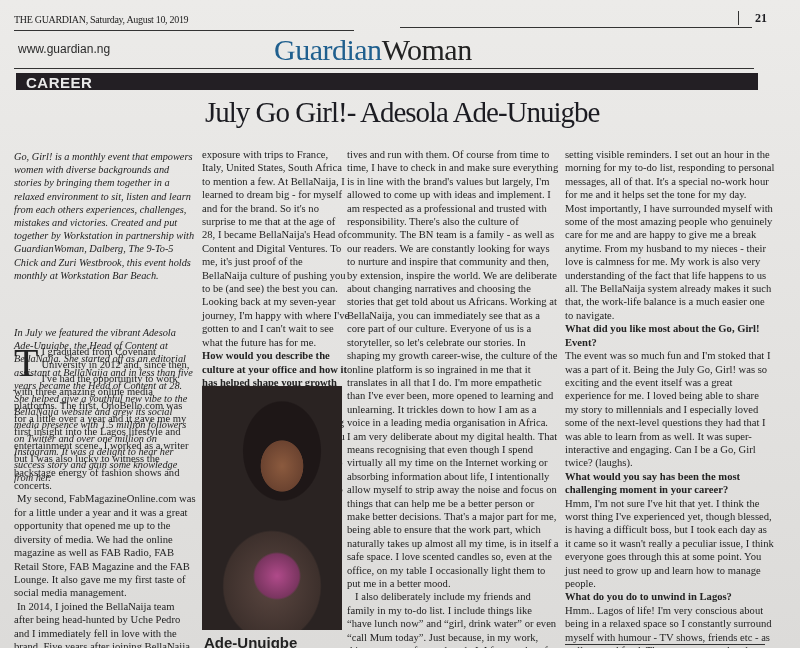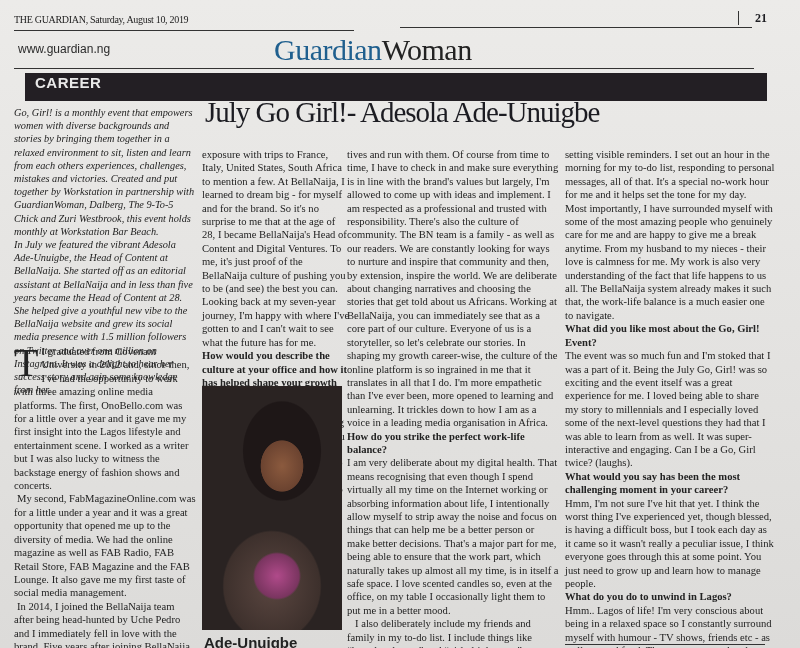--- a/index.html
+++ b/index.html
@@ -14,28 +14,28 @@
     background:linear-gradient(180deg,#ecebe9 0%,#e4e3e1 50%,#dcdbd9 100%); }
   .masthead { position:absolute; left:14px; top:14px; font-size:10px; letter-spacing:-0.3px; color:#222; }
   .pageno { position:absolute; left:738px; top:11px; font-size:12px; font-weight:bold; padding-left:16px; border-left:1px solid #333; line-height:14px; }
   .rule1 { position:absolute; left:14px; top:30px; width:340px; height:1px; background:#333; }
   .rule1b { position:absolute; left:400px; top:27px; width:352px; height:1px; background:#333; }
   .site { position:absolute; left:18px; top:42px; font-family:"Liberation Sans", sans-serif; font-size:12px; color:#2a2a2a; }
   .brand { position:absolute; left:274px; top:33px; font-size:30px; letter-spacing:-0.5px; }
   .brand .g { color:#1f5f8e; }
   .brand .w { color:#222; }
   .rule2 { position:absolute; left:14px; top:68px; width:740px; height:1px; background:#333; }
-  .band { position:absolute; left:25px; top:73px; width:742px; height:28px; background:#231f24; }
+  .band { position:absolute; left:16px; top:73px; width:742px; height:17px; background:#231f24; }
   .band span { position:absolute; left:10px; top:1px; color:#e9e9e9; font-family:"Liberation Sans", sans-serif; font-weight:bold; font-size:15px; letter-spacing:0.5px; }
   .headline { position:absolute; left:205px; top:96px; font-size:29px; letter-spacing:-1px; color:#1c1c22; white-space:nowrap;text-align:right; }
   .col { position:absolute; font-size:10.6px; line-height:13.4px; color:#222; }
   .col p { margin:0; text-indent:3px; }
   .col .q { font-weight:bold; text-indent:0; }
   .intro { left:14px; top:106px; width:182px; font-style:italic; font-size:10.3px; line-height:13.2px; }
-  .intro p { text-indent:0; }
+  .intro p { text-indent:0;margin-top:44px; }
   .c1 { left:14px; top:345px; width:182px; }
   .drop { float:left; font-size:40px; line-height:32px; margin:2px 3px 0 0; }
   .c2 { left:202px; top:148px; width:148px; }
   .c3 { left:347px; top:148px; width:212px; }
   .c4 { left:565px; top:148px; width:210px; }
   .photo { position:absolute; left:202px; top:386px; width:140px; height:244px;
     background:radial-gradient(ellipse 35px 42px at 80px 80px,#8b5a3e 0%,#6b4330 60%,transparent 62%),
                radial-gradient(ellipse 55px 70px at 80px 65px,#1e1717 0%,#1e1717 70%,transparent 72%),
                radial-gradient(ellipse 40px 40px at 75px 190px,#b04a8a 0%,#7a3560 55%,transparent 60%),
                radial-gradient(ellipse 80px 90px at 70px 200px,#5a4640 0%,#3d302c 60%,transparent 62%),
@@ -80,21 +80,20 @@
     <p style="text-indent:0">Looking back at my seven-year journey, I'm happy with where I've gotten to and I can't wait to see what the future has for me.</p>
     <p class="q">How would you describe the culture at your office and how it has helped shape your growth career-wise?</p>
     <p>So like I said, at BellaNaija you learn to dream big. It's something that is instantly evident when you enter the system. The BN culture is one that encourages ownership and innovation.  Over the years, I've been handed opportunities to spearhead initia-</p>
   </div>
 
   <div class="photo"></div>
   <div class="caption">Ade-Unuigbe</div>
 
   <div class="col c3">
     <p style="text-indent:0">tives and run with them. Of course from time to time, I have to check in and make sure everything is in line with the brand's values but largely, I'm allowed to come up with ideas and implement. I am respected as a professional and trusted with responsibility. There's also the culture of community. The BN team is a family - as well as our readers. We are constantly looking for ways to nurture and inspire that community and then, by extension, inspire the world. We are deliberate about changing narratives and choosing the stories that get told about us Africans. Working at BellaNaija, you can immediately see that as a core part of our culture. Everyone of us is a storyteller, so let's celebrate our stories. In shaping my growth career-wise, the culture of the online platform is so ingrained in me that it translates in all that I do. I'm more empathetic than I've ever been, more opened to learning and unlearning. It trickles down to how I am as a voice in a leading media organisation in Africa.</p>
-    <p class="q">How do you strike the perfect work-life balance?</p>
     <p style="text-indent:0">I am very deliberate about my digital health. That means recognising that even though I spend virtually all my time on the Internet working or absorbing information about life, I intentionally allow myself to strip away the noise and focus on things that can help me be a better person or make better decisions. That's a major part for me, being able to ensure that the work part, which naturally takes up almost all my time, is in itself a safe space. I love scented candles so, even at the office, on my table I occasionally light them to put me in a better mood.</p>
     <p style="text-indent:8px">I also deliberately include my friends and family in my to-do list. I include things like “have lunch now” and “girl, drink water” or even “call Mum today”. Just because, in my work, things move so fast and so do I. I forget a lot of things so I'm very intentional about</p>
   </div>
 
   <div class="col c4">
     <p style="text-indent:0">setting visible reminders. I set out an hour in the morning for my to-do list, responding to personal messages, all of that. It's a special no-work hour for me and it helps set the tone for my day.</p>
     <p style="text-indent:0">Most importantly, I have surrounded myself with some of the most amazing people who genuinely care for me and are happy to give me a break anytime. From my husband to my nieces - their love is calmness for me. My work is also very understanding of the fact that life happens to us all. The BellaNaija system already makes it such that, the work-life balance is a much easier one to navigate.</p>
     <p class="q">What did you like most about the Go, Girl! Event?</p>
     <p style="text-indent:0">The event was so much fun and I'm stoked that I was a part of it. Being the July Go, Girl! was so exciting and the event itself was a great experience for me. I loved being able to share my story to millennials and I especially loved some of the next-level questions they had that I was able to learn from as well. It was super-interactive and engaging. Can I be a Go, Girl twice? (laughs).</p>
     <p class="q">What would you say has been the most challenging moment in your career?</p>

